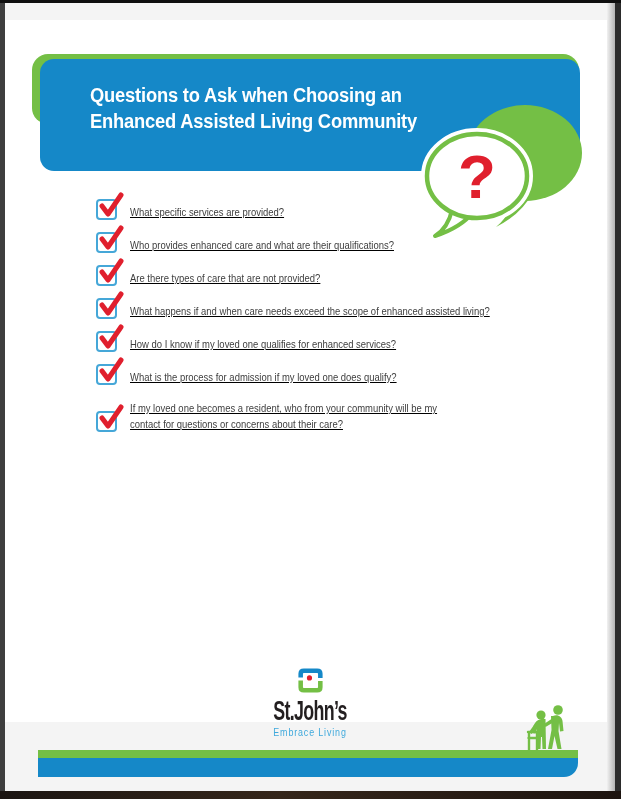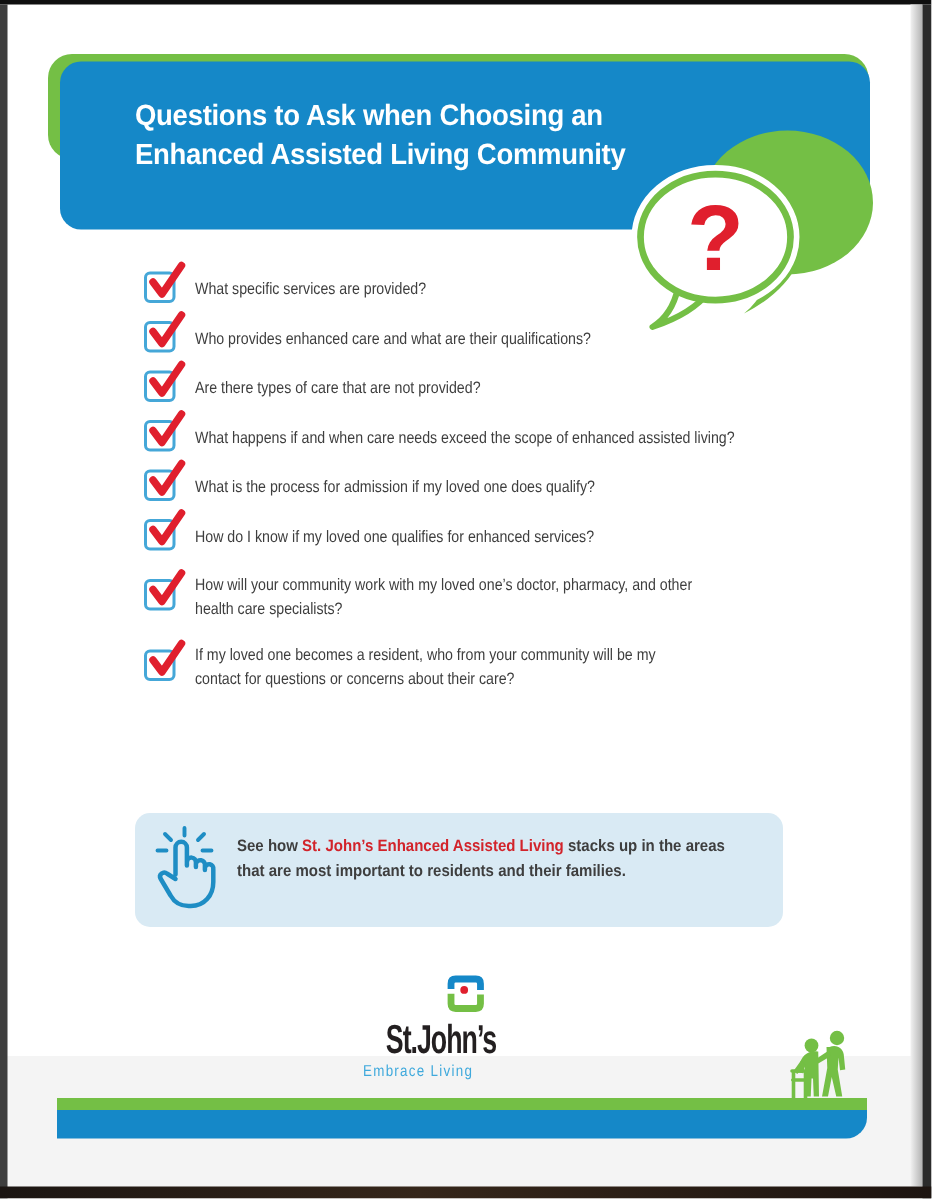--- a/index.html
+++ b/index.html
@@ -9,61 +9,61 @@
     font-family:"Liberation Sans", sans-serif;
     -webkit-font-smoothing:antialiased;
   }
   .edge{position:absolute;}
   .edge-top{left:0;top:0;width:621px;height:3px;background:#0f0f0f;}
   .edge-left{left:0;top:3px;width:5px;height:796px;background:#3e3e3e;}
   .edge-right-grad{left:607px;top:3px;width:8px;height:788px;background:linear-gradient(90deg,#f1f1f1,#b2b2b2);}
   .edge-right{left:615px;top:3px;width:6px;height:796px;background:#2b2b2b;}
   .edge-bottom{left:0;top:791px;width:621px;height:8px;background:linear-gradient(90deg,#1b1512,#35261a 45%,#1d1410);}
 
-  .page{position:absolute;left:5px;top:2px;width:610px;height:702px;background:#ffffff;}
+  .page{position:absolute;left:5px;top:20px;width:610px;height:702px;background:#ffffff;}
 
   
   .hdr-green{position:absolute;left:27px;top:34px;width:547px;height:70px;border-radius:16px;background:var(--green);}
   .hdr-blue{position:absolute;left:35px;top:39px;width:540px;height:112px;border-radius:14px;background:var(--blue);}
   .hdr-title{
     position:absolute;left:85px;top:62px;color:#ffffff;font-weight:bold;
     font-size:19.5px;line-height:26px;letter-spacing:-0.2px;
     transform:scaleX(0.94);transform-origin:0 0;white-space:nowrap;
   }
   .bubbles{position:absolute;left:417px;top:80px;width:172px;height:142px;overflow:visible;}
   .fill-green{fill:var(--green);}
   .qbub-gap{fill:none;stroke:#ffffff;stroke-width:12;}
   .qbub{fill:#ffffff;stroke:var(--green);stroke-width:4.5;}
   .qtail{fill:#ffffff;stroke:var(--green);stroke-width:4;stroke-linejoin:round;}
   .qmark{fill:var(--red);font-weight:bold;font-size:62px;font-family:"Liberation Sans",sans-serif;}
 
   
   .checklist{position:absolute;left:91px;top:179px;width:470px;}
-  .row{display:flex;align-items:center;margin-bottom:12px;min-height:20px;}
+  .row{display:flex;align-items:flex-end;margin-bottom:12px;min-height:20px;text-decoration:underline;}
   .cb{position:relative;flex:none;width:17px;height:17px;border:2px solid var(--checkbox-border);border-radius:4px;background:#fff;}
   .checksvg{position:absolute;left:0px;top:-8px;width:25px;height:25px;overflow:visible;}
   .checkpath{fill:none;stroke:var(--red);stroke-width:5;stroke-linecap:round;stroke-linejoin:round;}
   .itext{
     margin-left:13px;padding-top:3px;color:var(--text);font-size:11px;line-height:16px;
     white-space:pre-line;width:470px;transform:scaleX(0.86);transform-origin:0 0;letter-spacing:0px;
   }
 
   
   .callout{position:absolute;left:85px;top:540px;width:432px;height:76px;border-radius:10px;background:var(--callout-bg);}
   .handsvg{position:absolute;left:12px;top:8px;width:44px;height:58px;}
   .hand-stroke{fill:none;stroke:var(--hand-blue);stroke-width:3;stroke-linecap:round;stroke-linejoin:round;}
   .spark-stroke{fill:none;stroke:var(--hand-blue);stroke-width:2.6;stroke-linecap:round;}
   .callout-text{
     position:absolute;left:68px;top:14px;font-size:11px;font-weight:bold;line-height:17px;
     color:var(--text);white-space:pre-line;width:400px;transform:scaleX(0.91);transform-origin:0 0;
   }
   .callout-text .hl{color:var(--red-text);}
 
   
-  .logo{position:absolute;left:225px;top:645px;width:160px;}
+  .logo{position:absolute;left:225px;top:645px;width:160px;text-align:center;}
   .logo-mark{width:31px;height:31px;display:block;margin:0 auto 1px auto;}
   .stroke-blue{fill:none;stroke:var(--blue);stroke-width:4.4;}
   .stroke-green{fill:none;stroke:var(--green);stroke-width:4.4;}
   .logo-name{
     display:block;color:var(--logo-dark);font-size:27px;font-weight:bold;letter-spacing:-1px;
     transform:scaleX(0.66);transform-origin:50% 0;white-space:nowrap;line-height:28px;
   }
   .logo-tag{
     display:block;color:var(--tagline-blue);font-size:10.5px;letter-spacing:1px;
     transform:scaleX(0.85);transform-origin:50% 0;white-space:nowrap;margin-top:1px;
@@ -135,61 +135,44 @@
     </span>
     <span class="itext">What happens if and when care needs exceed the scope of enhanced assisted living?</span>
   </div>
 
   <div class="row">
     <span class="cb">
       <svg class="checksvg" viewBox="0 0 25 25">
             <path class="checkpath" d="M4 13 L10 21 L23 2"></path>
           </svg>
     </span>
+    <span class="itext">How do I know if my loved one qualifies for enhanced services?</span>
+  </div>
+
+  <div class="row">
+    <span class="cb">
+      <svg class="checksvg" viewBox="0 0 25 25">
+            <path class="checkpath" d="M4 13 L10 21 L23 2"></path>
+          </svg>
+    </span>
     <span class="itext">What is the process for admission if my loved one does qualify?</span>
   </div>
 
-  <div class="row">
-    <span class="cb">
-      <svg class="checksvg" viewBox="0 0 25 25">
-            <path class="checkpath" d="M4 13 L10 21 L23 2"></path>
-          </svg>
-    </span>
-    <span class="itext">How do I know if my loved one qualifies for enhanced services?</span>
-  </div>
-
-  <div class="row">
-    <span class="cb">
-      <svg class="checksvg" viewBox="0 0 25 25">
-            <path class="checkpath" d="M4 13 L10 21 L23 2"></path>
-          </svg>
-    </span>
-    <span class="itext">How will your community work with my loved one’s doctor, pharmacy, and other
-health care specialists?</span>
-  </div>
 
   <div class="row">
     <span class="cb">
       <svg class="checksvg" viewBox="0 0 25 25">
             <path class="checkpath" d="M4 13 L10 21 L23 2"></path>
           </svg>
     </span>
     <span class="itext">If my loved one becomes a resident, who from your community will be my
 contact for questions or concerns about their care?</span>
   </div>
 </div>
 
-  <div class="callout">
-    <svg class="handsvg" viewBox="0 0 44 58">
-      <path class="spark-stroke" d="M21 7 V2 M12 10 L8 6 M30 10 L34 6 M9 17 H3 M33 17 H39"></path>
-      <path class="hand-stroke" d="M15 33 V15 a3.8 3.8 0 0 1 7.6 0 V27 m0 -2.5 a3 3 0 0 1 6 0.5 v3 m0 -2 a3 3 0 0 1 6 1 v3 m0 -1.5 a2.8 2.8 0 0 1 5.6 1 V38 c0 9 -6 16 -15 16 h-1.5 c-6 0 -9.5 -2.5 -12 -7 l-6.5 -11 c-1.8 -3 1.8 -5.5 4.3 -3.5 L15 36"></path>
-    </svg>
-    <div class="callout-text"><span>See how </span><span class="hl">St. John’s Enhanced Assisted Living</span><span> stacks up in the areas
-that are most important to residents and their families.</span></div>
-  </div>
 
   <div class="logo">
     <svg class="logo-mark" viewBox="0 0 30 30">
       <path class="stroke-blue" d="M5.5 12 V8.5 Q5.5 5.5 8.5 5.5 H21.5 Q24.5 5.5 24.5 8.5 V12.5"></path>
       <path class="stroke-green" d="M24.5 15.5 V21.5 Q24.5 24.5 21.5 24.5 H8.5 Q5.5 24.5 5.5 21.5 V15"></path>
       <circle cx="14" cy="12.5" r="2.5" fill="var(--red)"></circle>
     </svg>
     <span class="logo-name">St.John’s</span>
     <span class="logo-tag">Embrace Living</span>
   </div>

